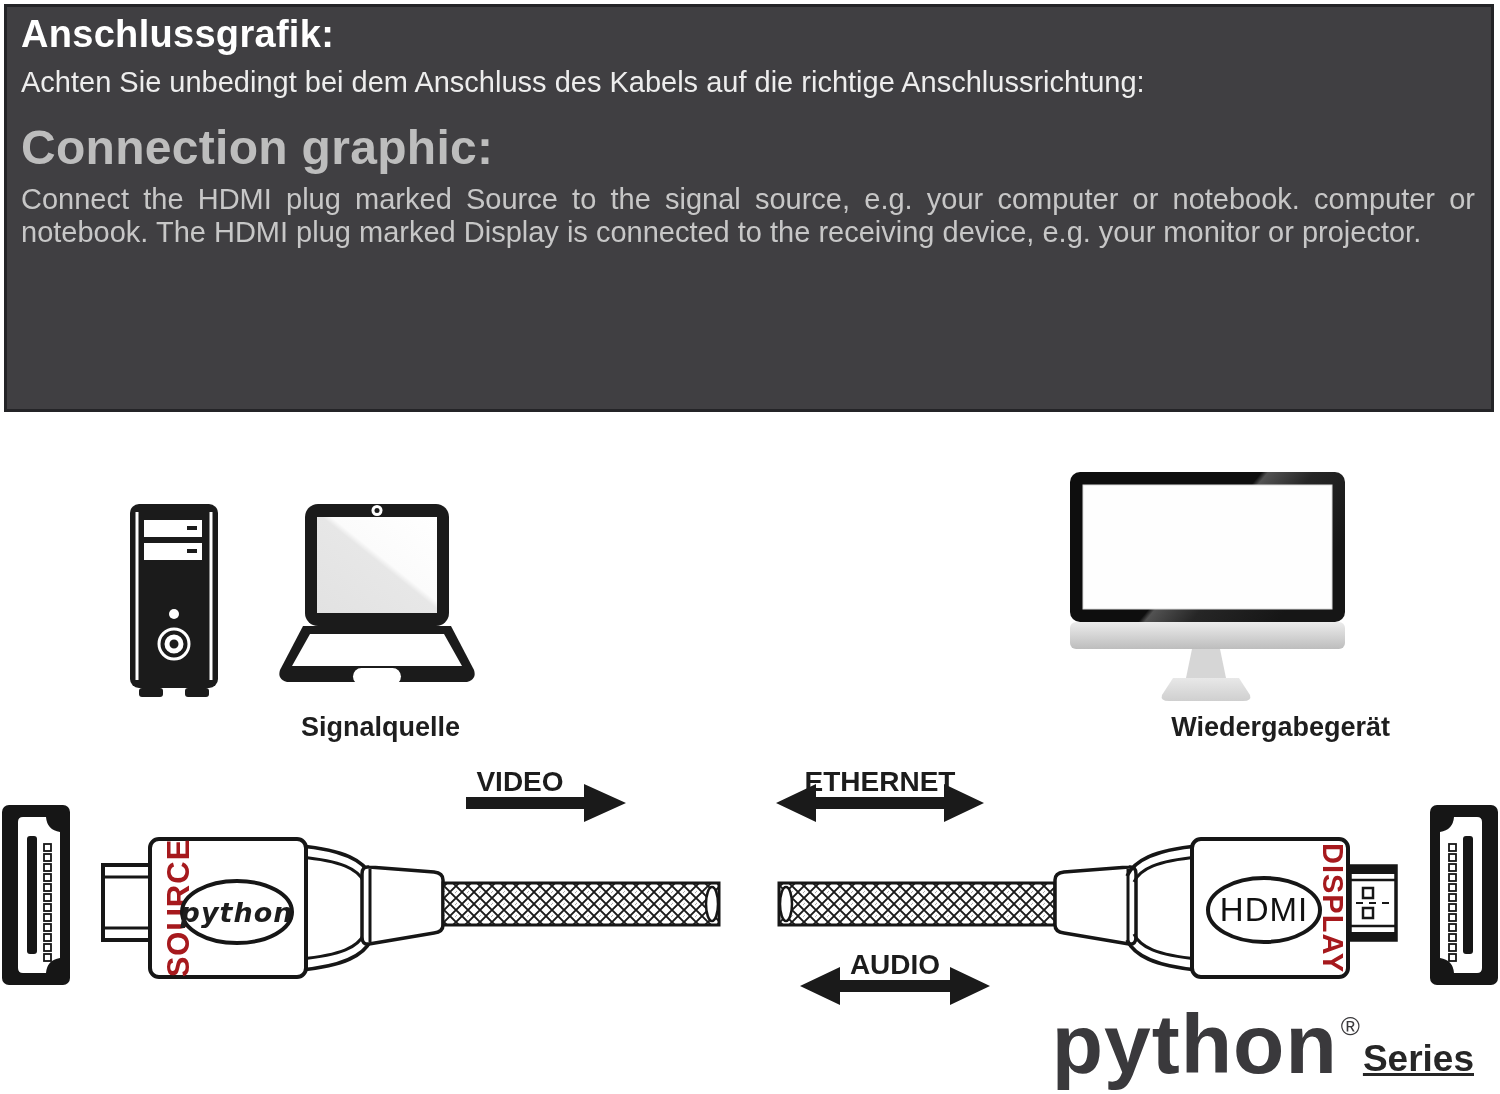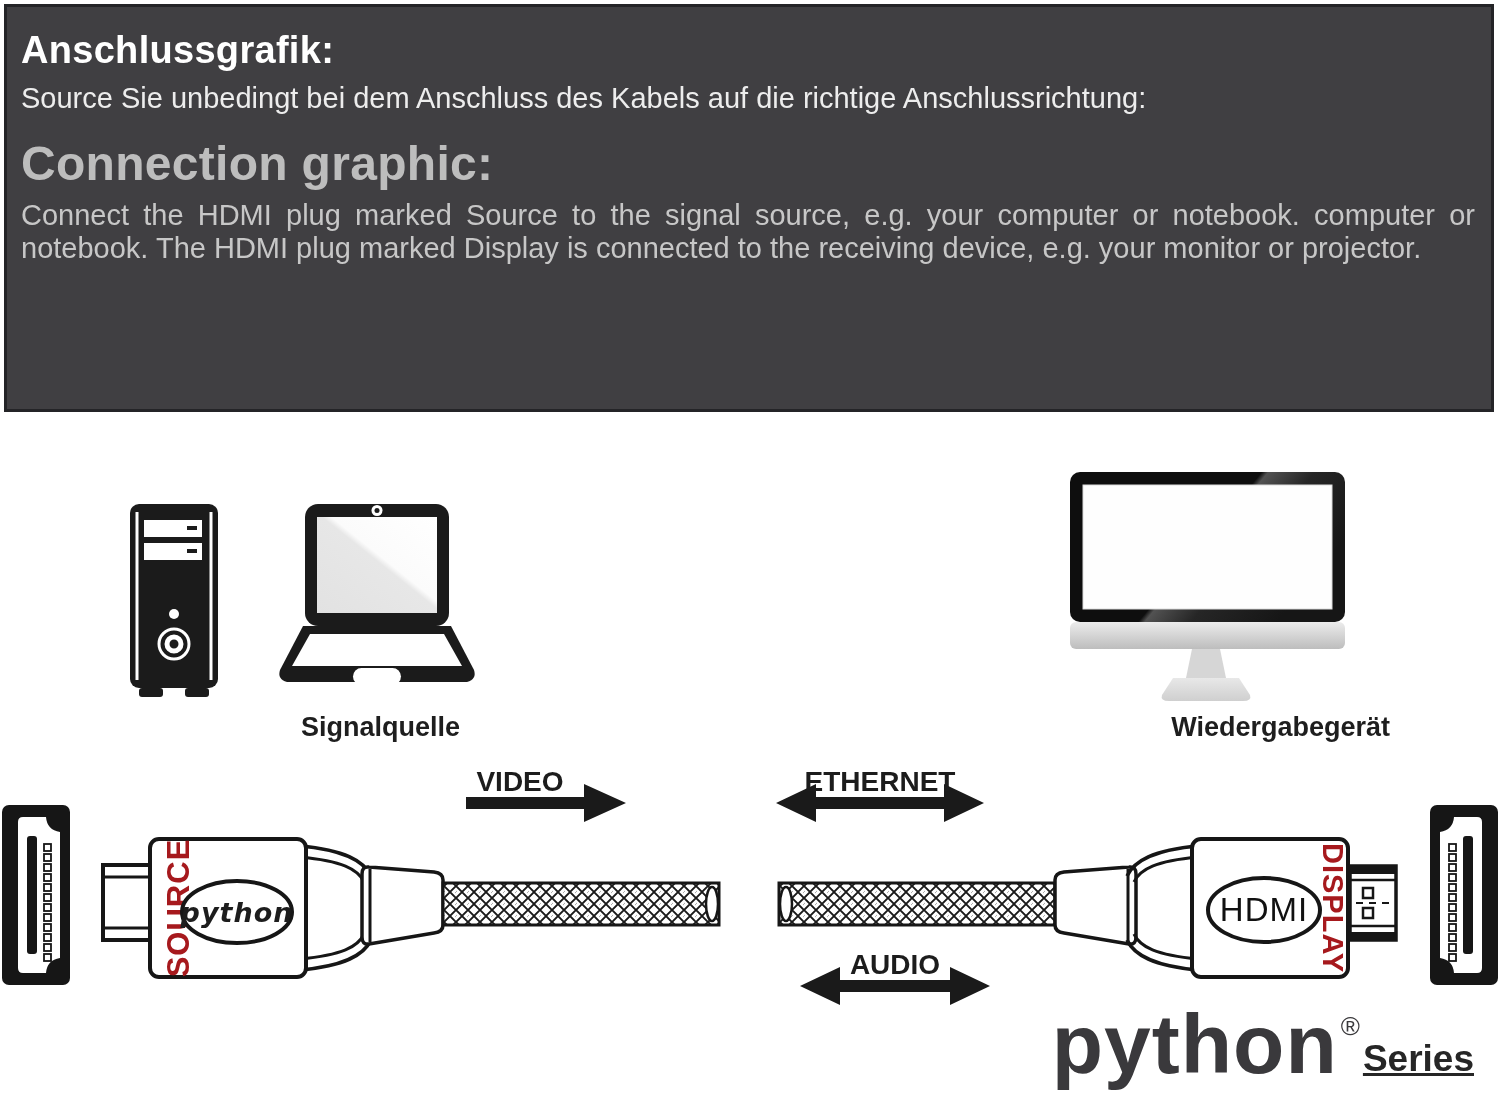--- a/index.html
+++ b/index.html
@@ -1,20 +1,20 @@
 <!DOCTYPE html>
 <html><head>
 <meta charset="utf-8">
 <style>
   html,body{margin:0;padding:0;background:#fff;}
   .page{position:relative;width:1500px;height:1094px;background:#fff;overflow:hidden;
         font-family:"Liberation Sans",sans-serif;}
   
   .panel{position:absolute;left:4px;top:4px;width:1490px;height:408px;background:#403f42;
-         border:3px solid #242427;box-sizing:border-box;padding:20px 16px 0 14px;}
+         border:3px solid #242427;box-sizing:border-box;padding:4px 16px 0 14px;}
   .panel h1{margin:2px 0 10px;font-size:38px;font-weight:bold;color:#ffffff;letter-spacing:.3px;}
   .panel h2{margin:20px 0 8px;font-size:48px;font-weight:bold;color:#bdbdbd;letter-spacing:.3px;}
   .panel p{margin:0;font-size:29px;line-height:33.5px;color:#ededed;}
   .panel .justify{text-align:justify;}
   .panel .en p{color:#c7c7c7;}
   
   .device-label{position:absolute;top:712px;font-size:27px;font-weight:bold;color:#1e1e1e;
                 text-align:right;}
   #label-source{left:110px;width:350px;}
   #label-display{left:1030px;width:360px;}
@@ -27,21 +27,21 @@
   .brand-series{font-size:37px;font-weight:bold;color:#262626;position:relative;top:-2px;text-decoration:underline;}
 </style>
 </head>
 <body>
 
 <div class="page">
 
   <div class="panel">
     <div class="de">
       <h1>Anschlussgrafik:</h1>
-      <p>Source Sie unbedingt bei dem Anschluss des Kabels auf die richtige Anschlussrichtung:</p>
+      <p>Achten Sie unbedingt bei dem Anschluss des Kabels auf die richtige Anschlussrichtung:</p>
     </div>
     <div class="en">
       <h2>Connection graphic:</h2>
       <p class="justify">Connect the HDMI plug marked Source to the signal source, e.g. your computer or notebook. computer or notebook. The HDMI plug marked Display is connected to the receiving device, e.g. your monitor or projector.</p>
     </div>
   </div>
 
   <svg class="icon-svg" style="left:105px;top:498px;" width="380" height="200" viewBox="0 0 380 200">
     <g>
       <rect x="25" y="6" width="88" height="184" rx="9" fill="#1b1b1b"></rect>

